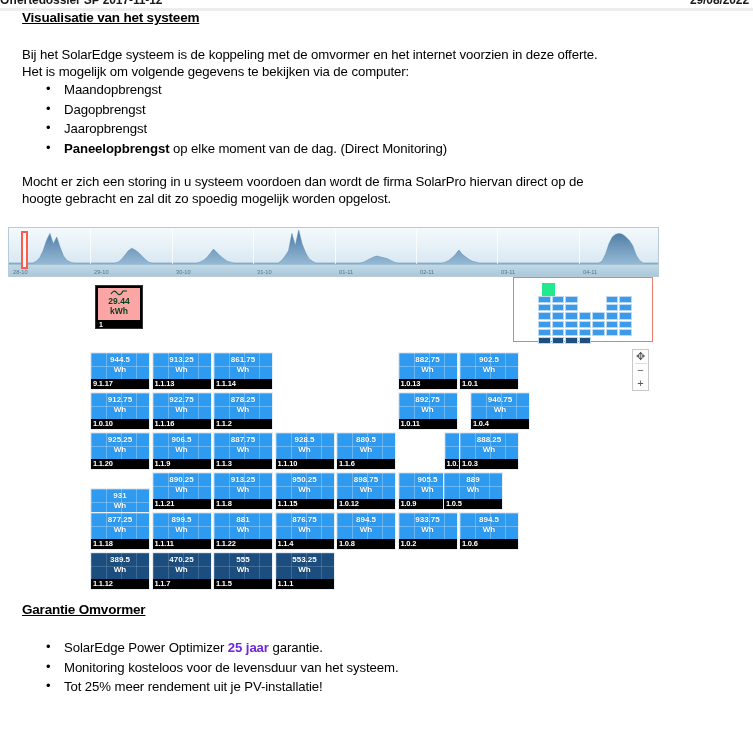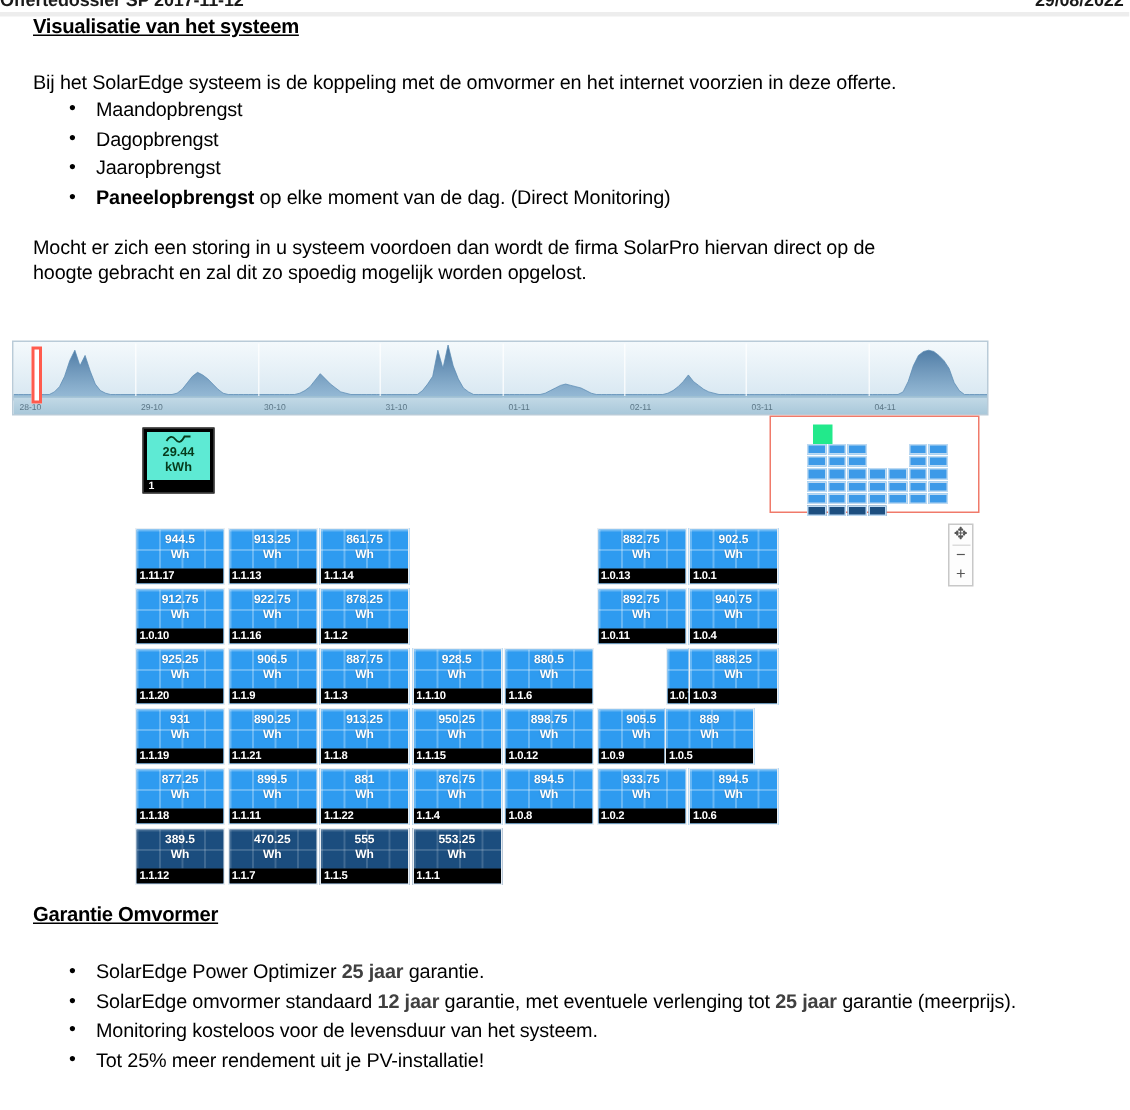--- a/index.html
+++ b/index.html
@@ -35,21 +35,21 @@
   }
   ul.bullets{margin:0;padding:0 0 0 22px;list-style:none;}
   ul.bullets li{
     font-size:13.2px;line-height:19.5px;position:relative;padding-left:20px;
     letter-spacing:-0.1px;
   }
   ul.bullets li:before{
     content:"\2022";position:absolute;left:2px;top:-1px;font-size:13px;
   }
   .b{font-weight:bold;}
-  .green{color:#404040;font-weight:bold;}
+  .green{color:#6d28d9;font-weight:bold;}
 
   
   .timeline{
     position:absolute;left:8px;top:227px;width:651px;height:50px;
     border:1px solid #b9cbd8;
     background:linear-gradient(to bottom,#f4f9fc 0%,#e4eff6 45%,#cfe2ee 100%);
     box-sizing:border-box;
     overflow:hidden;
   }
   .tl-axis{
@@ -68,21 +68,21 @@
   }
   .tl-svg{position:absolute;left:0;top:0;width:651px;height:39px;}
 
   
   .inverter{
     position:absolute;left:95px;top:285px;width:48px;height:44px;
     background:#000;border:1px solid #333;box-sizing:border-box;
     padding:2px;
   }
   .inv-screen{
-    width:100%;height:32px;background:#5eead4;
+    width:100%;height:32px;background:#fca5a5;
     color:#063b1c;text-align:center;
     font-size:8.5px;font-weight:bold;line-height:10px;
     box-sizing:border-box;padding-top:8px;
     position:relative;
   }
   .inv-wave{
     position:absolute;left:50%;top:1px;margin-left:-9px;width:18px;height:7px;
   }
   .inv-label{
     color:#fff;font-size:7px;font-weight:bold;line-height:9px;padding-left:1px;
@@ -153,20 +153,21 @@
   <span class="hdr-left">Offertedossier SP 2017-11-12</span>
   <span class="hdr-right">29/08/2022</span>
 </div>
 <div class="hdr-rule"></div>
 
 <div class="content">
   <div class="sect-wrap">
     <h2 class="sect">Visualisatie van het systeem</h2>
     <div style="height:21px"></div>
     <p class="para">Bij het SolarEdge systeem is de koppeling met de omvormer en het internet voorzien in deze offerte.</p>
+    <p class="para">Het is mogelijk om volgende gegevens te bekijken via de computer:</p>
     <ul class="bullets" id="feature-list">
         <li><span>Maandopbrengst</span></li>
         <li><span>Dagopbrengst</span></li>
         <li><span>Jaaropbrengst</span></li>
         <li><span class="b">Paneelopbrengst</span><span> op elke moment van de dag. (Direct Monitoring)</span></li>
       </ul>
     <div style="height:15px"></div>
     <p class="para">Mocht er zich een storing in u systeem voordoen dan wordt de firma SolarPro hiervan direct op de</p>
     <p class="para">hoogte gebracht en zal dit zo spoedig mogelijk worden opgelost.</p>
   </div>
@@ -261,21 +262,21 @@
   <div>✥</div>
   <div class="sep"></div>
   <div>−</div>
   <div>+</div>
 </div>
 
 <div class="panels" id="panel-grid">
     <div class="panel" style="left: 0px; top: 0px;">
       <div class="cells"></div>
       <div class="val"><span>944.5</span><br><span>Wh</span></div>
-      <div class="tag">1.11.17</div>
+      <div class="tag">9.1.17</div>
     </div>
     <div class="panel" style="left: 61.5px; top: 0px;">
       <div class="cells"></div>
       <div class="val"><span>913.25</span><br><span>Wh</span></div>
       <div class="tag">1.1.13</div>
     </div>
     <div class="panel" style="left: 123px; top: 0px;">
       <div class="cells"></div>
       <div class="val"><span>861.75</span><br><span>Wh</span></div>
       <div class="tag">1.1.14</div>
@@ -303,21 +304,21 @@
     <div class="panel" style="left: 123px; top: 40px;">
       <div class="cells"></div>
       <div class="val"><span>878.25</span><br><span>Wh</span></div>
       <div class="tag">1.1.2</div>
     </div>
     <div class="panel" style="left: 307.5px; top: 40px;">
       <div class="cells"></div>
       <div class="val"><span>892.75</span><br><span>Wh</span></div>
       <div class="tag">1.0.11</div>
     </div>
-    <div class="panel" style="left: 369px; top: 40px; text-decoration: underline;">
+    <div class="panel" style="left: 380px; top: 40px; text-decoration: underline;">
       <div class="cells"></div>
       <div class="val"><span>940.75</span><br><span>Wh</span></div>
       <div class="tag">1.0.4</div>
     </div>
     <div class="panel" style="left: 0px; top: 80px;">
       <div class="cells"></div>
       <div class="val"><span>925.25</span><br><span>Wh</span></div>
       <div class="tag">1.1.20</div>
     </div>
     <div class="panel" style="left: 61.5px; top: 80px;">
@@ -343,21 +344,21 @@
     <div class="panel" style="left: 307.5px; top: 80px; margin-left: 46px;">
       <div class="cells"></div>
       <div class="val"><span>921</span><br><span>Wh</span></div>
       <div class="tag">1.0.7</div>
     </div>
     <div class="panel" style="left: 369px; top: 80px;">
       <div class="cells"></div>
       <div class="val"><span>888.25</span><br><span>Wh</span></div>
       <div class="tag">1.0.3</div>
     </div>
-    <div class="panel" style="left: 0px; top: 120px;">
+    <div class="panel" style="left: 0px; top: 136px;">
       <div class="cells"></div>
       <div class="val"><span>931</span><br><span>Wh</span></div>
       <div class="tag">1.1.19</div>
     </div>
     <div class="panel" style="left: 61.5px; top: 120px;">
       <div class="cells"></div>
       <div class="val"><span>890.25</span><br><span>Wh</span></div>
       <div class="tag">1.1.21</div>
     </div>
     <div class="panel" style="left: 123px; top: 120px;">
@@ -441,18 +442,17 @@
       <div class="tag">1.1.1</div>
     </div>
   </div>
 
 <div class="lower">
   <div class="sect-wrap">
     <h2 class="sect">Garantie Omvormer</h2>
     <div style="height:21px"></div>
     <ul class="bullets" id="garantie-list">
         <li><span>SolarEdge Power Optimizer </span><span class="green">25 jaar</span><span> garantie.</span></li>
-        <li><span>SolarEdge omvormer standaard </span><span class="green">12 jaar</span><span> garantie, met eventuele verlenging tot </span><span class="green">25 jaar</span><span> garantie (meerprijs).</span></li>
         <li><span>Monitoring kosteloos voor de levensduur van het systeem.</span></li>
         <li><span>Tot 25% meer rendement uit je PV-installatie!</span></li>
       </ul>
   </div>
 </div>
 
 </body></html>

